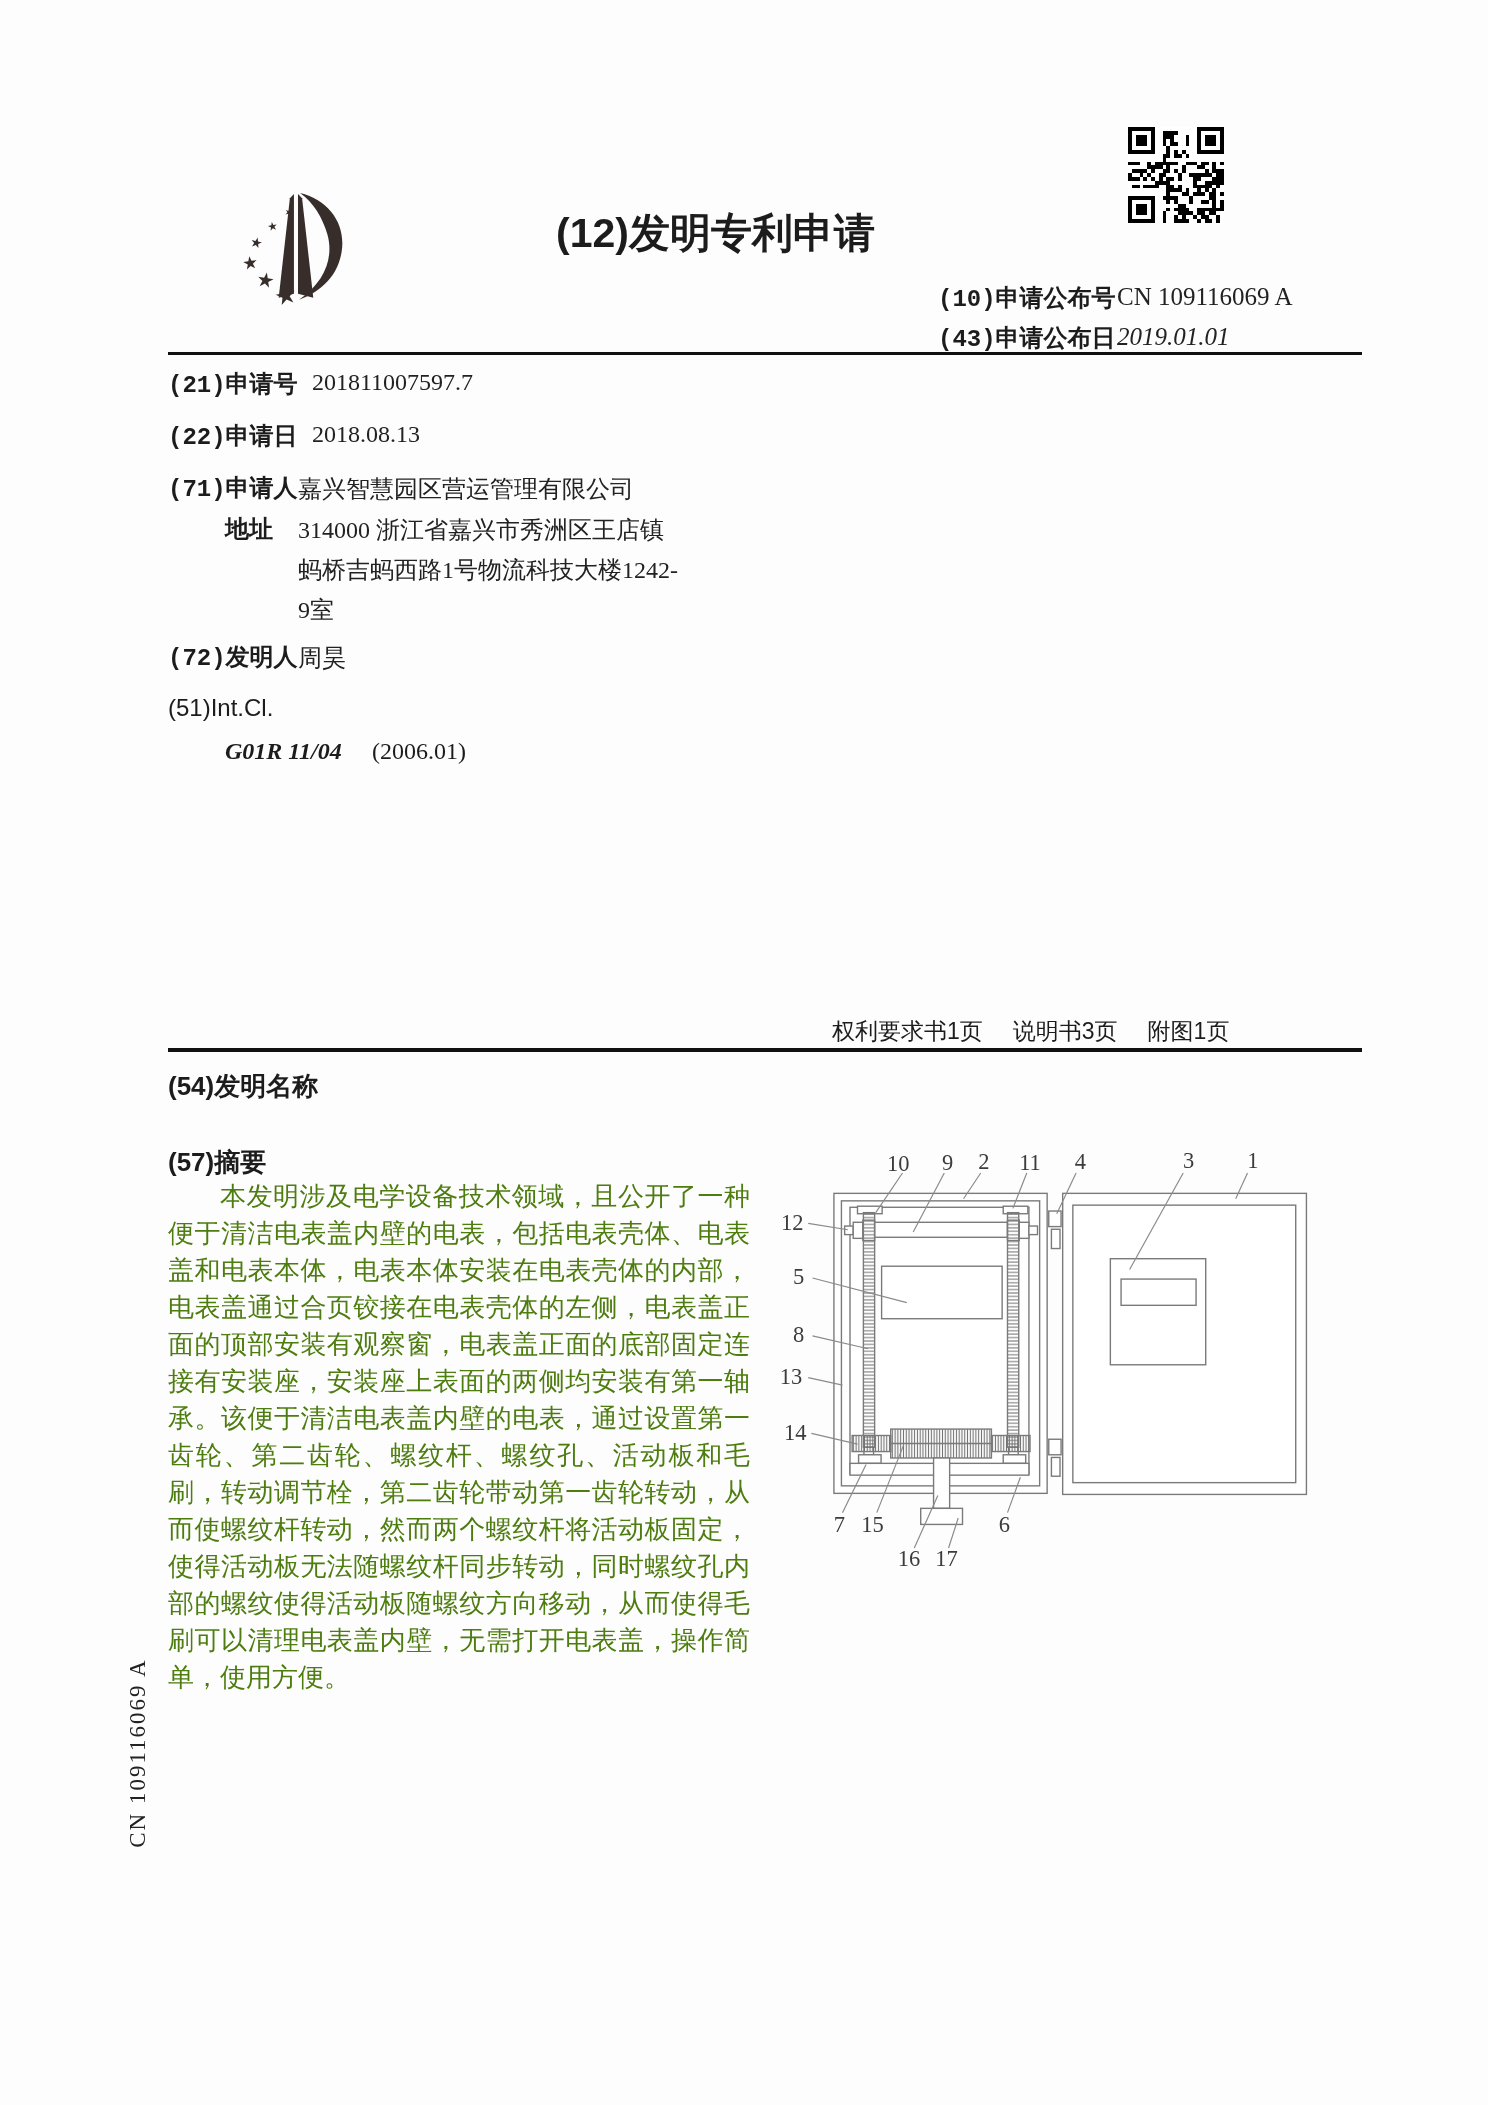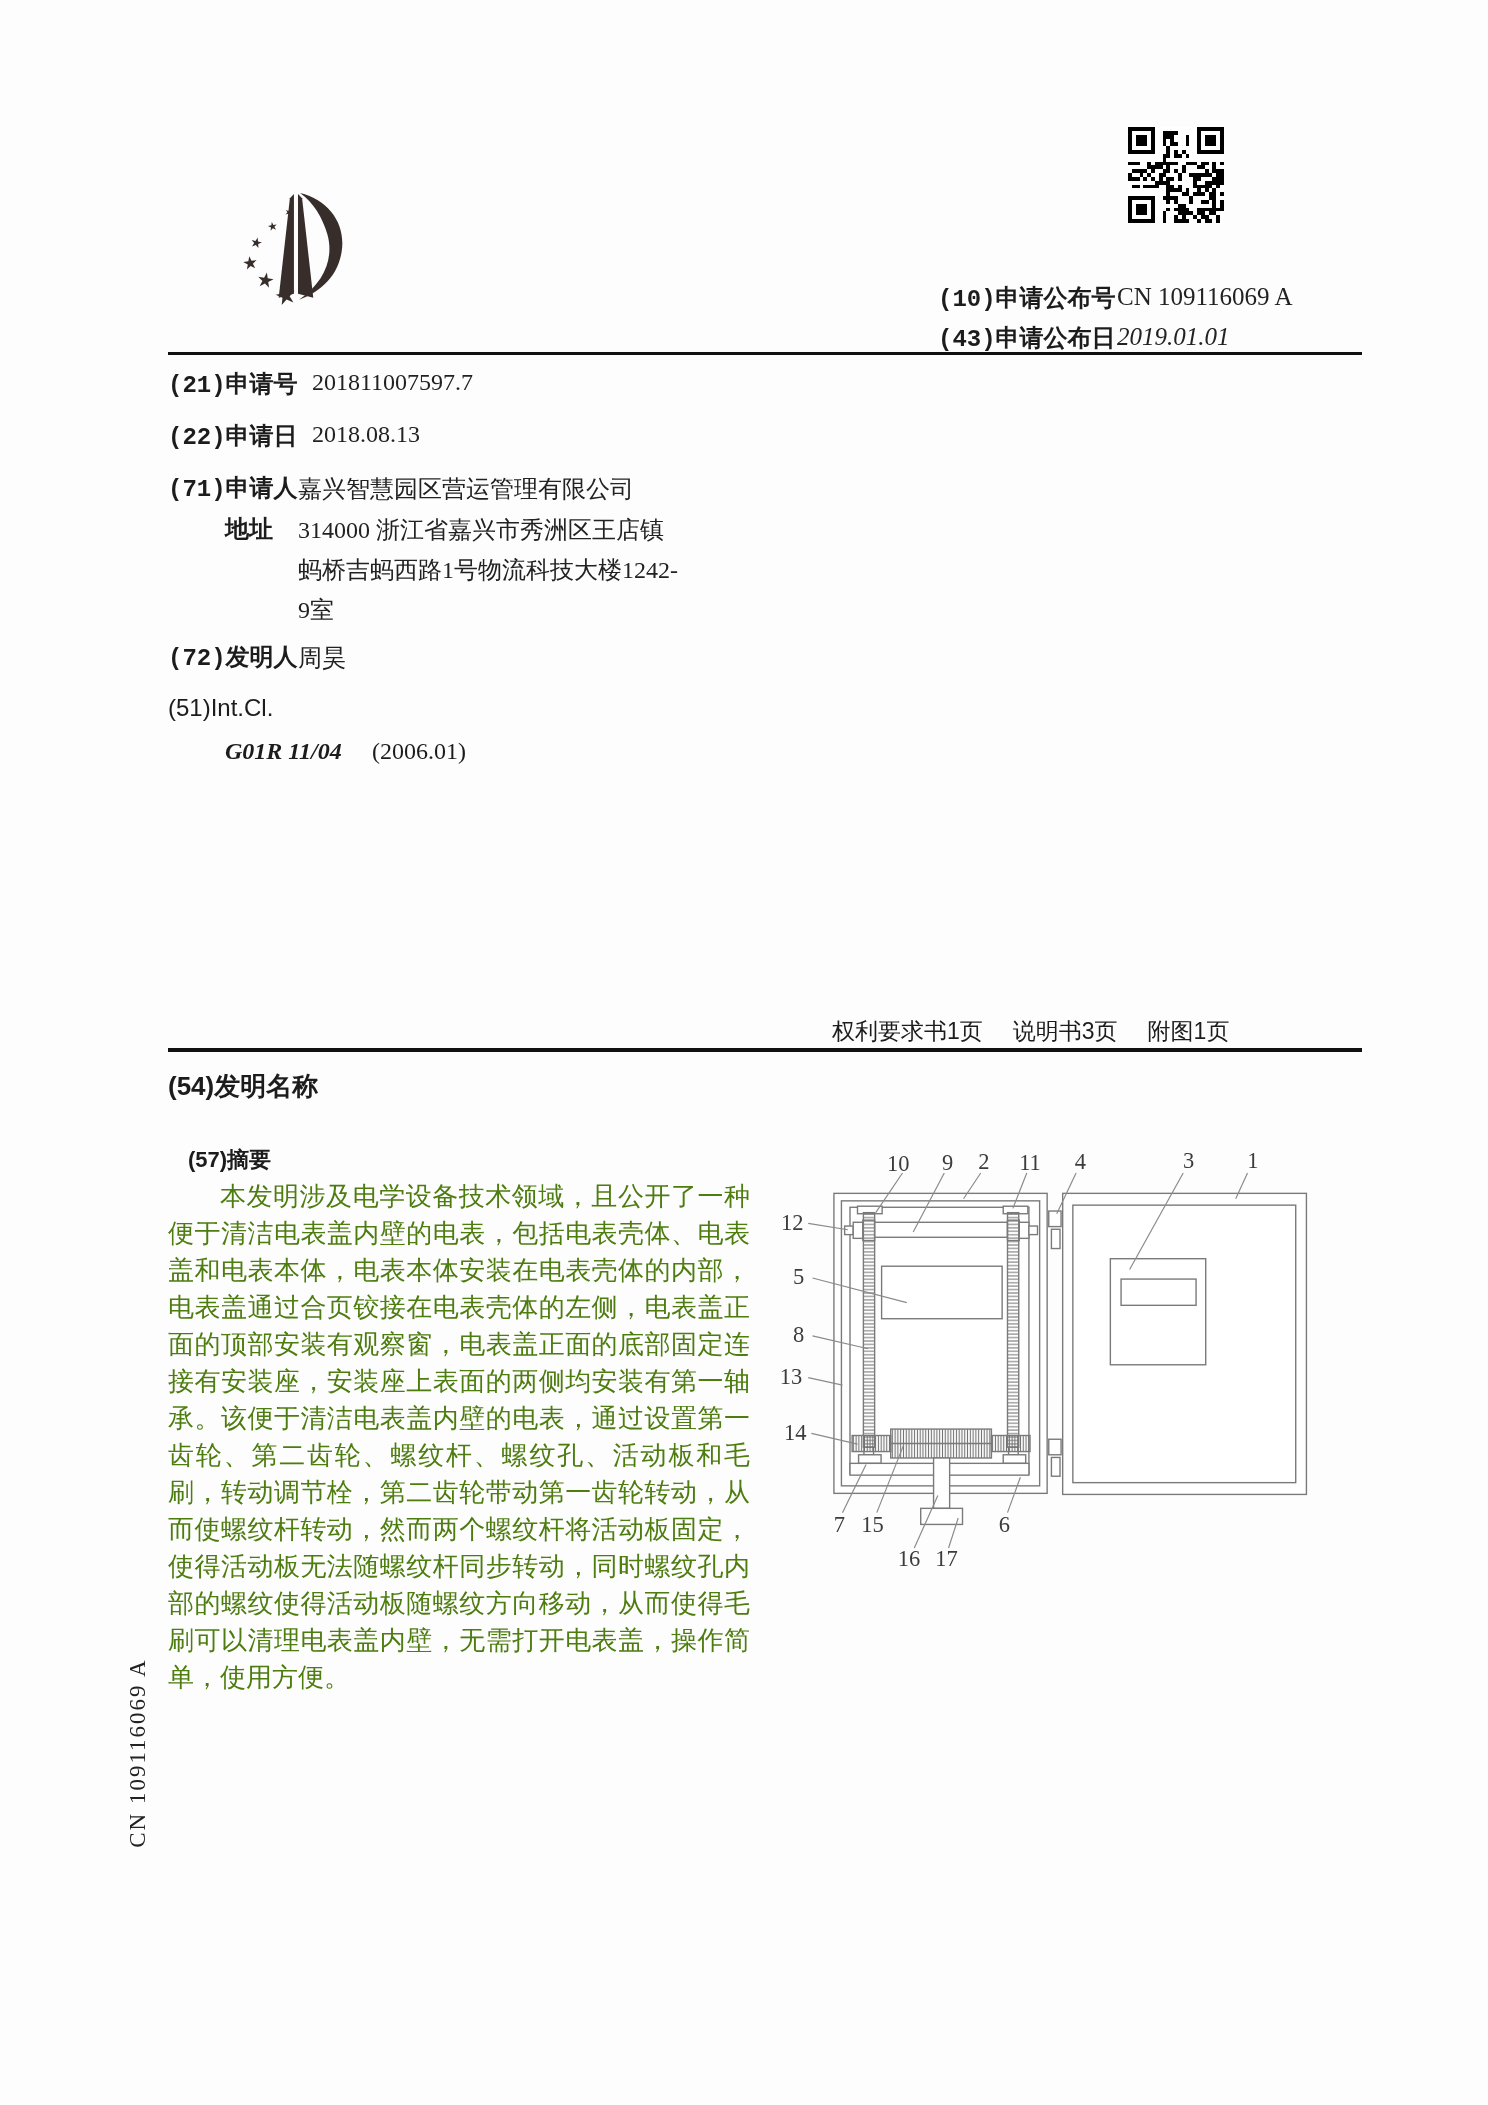--- a/index.html
+++ b/index.html
@@ -35,20 +35,21 @@
       <path d="M63,3 C92,10 108,34 104,60 C101,82 86,99 62,108 C88,90 96,66 90,44 C85,27 76,12 63,3 Z"></path>
       <use href="#star" transform="translate(49,104) scale(10) rotate(-12)"></use>
       <use href="#star" transform="translate(29,89) scale(8) rotate(10)"></use>
       <use href="#star" transform="translate(14,72) scale(7) rotate(-8)"></use>
       <use href="#star" transform="translate(20,52) scale(5.5) rotate(14)"></use>
       <use href="#star" transform="translate(36,36) scale(4.6) rotate(-10)"></use>
       <use href="#star" transform="translate(52,22) scale(3.8) rotate(20)"></use>
     </g>
   </svg>
 
+  <div class="abs b sans" style="left:556px;top:206px;font-size:41px;">(12)发明专利申请</div>
 
   <svg class="abs" style="left:1128px;top:127px;" width="96" height="96" viewBox="0 0 25 25" shape-rendering="crispEdges">
     <rect x="0" y="0" width="25" height="25" fill="#fff"></rect>
     <g fill="#000">
       <g class="modules">
           <rect x="9" y="1" width="1" height="1"></rect>
           <rect x="10" y="1" width="1" height="1"></rect>
           <rect x="11" y="1" width="1" height="1"></rect>
           <rect x="12" y="1" width="1" height="1"></rect>
           <rect x="9" y="2" width="1" height="1"></rect>
@@ -277,21 +278,21 @@
   <span class="abs serif b" style="left:225px;top:738px;font-size:24px;font-style:italic;">G01R 11/04</span>
   <span class="abs serif" style="left:372px;top:738px;font-size:24px;">(2006.01)</span>
 
   <div class="abs" style="left:832px;top:1016px;font-size:23px;">
     <span>权利要求书1页</span><span style="display:inline-block;width:30px;"></span><span>说明书3页</span><span style="display:inline-block;width:30px;"></span><span>附图1页</span>
   </div>
 
   <div class="hr" style="left:168px;top:1048px;width:1194px;height:3.5px;"></div>
 
   <span class="abs b" style="left:168px;top:1069px;font-size:26px;">(54)发明名称</span>
-  <span class="abs b" style="left:168px;top:1145px;font-size:22px;margin-left:20px;">(57)摘要</span>
+  <span class="abs b" style="left:168px;top:1145px;font-size:26px;">(57)摘要</span>
   <p id="abstract-text">本发明涉及电学设备技术领域，且公开了一种便于清洁电表盖内壁的电表，包括电表壳体、电表盖和电表本体，电表本体安装在电表壳体的内部，电表盖通过合页铰接在电表壳体的左侧，电表盖正面的顶部安装有观察窗，电表盖正面的底部固定连接有安装座，安装座上表面的两侧均安装有第一轴承。该便于清洁电表盖内壁的电表，通过设置第一齿轮、第二齿轮、螺纹杆、螺纹孔、活动板和毛刷，转动调节栓，第二齿轮带动第一齿轮转动，从而使螺纹杆转动，然而两个螺纹杆将活动板固定，使得活动板无法随螺纹杆同步转动，同时螺纹孔内部的螺纹使得活动板随螺纹方向移动，从而使得毛刷可以清理电表盖内壁，无需打开电表盖，操作简单，使用方便。</p>
 
   <div id="sidebar-code">CN 109116069 A</div>
 
   <svg class="abs" style="left:760px;top:1130px;" width="600" height="461" viewBox="0 0 560 430">
     <defs>
       <pattern id="thr" patternUnits="userSpaceOnUse" width="6" height="3.2">
         <line x1="0" y1="1.6" x2="6" y2="1.6" stroke="#7a7a7a" stroke-width="1"></line>
       </pattern>
       <pattern id="ghatch" patternUnits="userSpaceOnUse" width="2.6" height="8">

